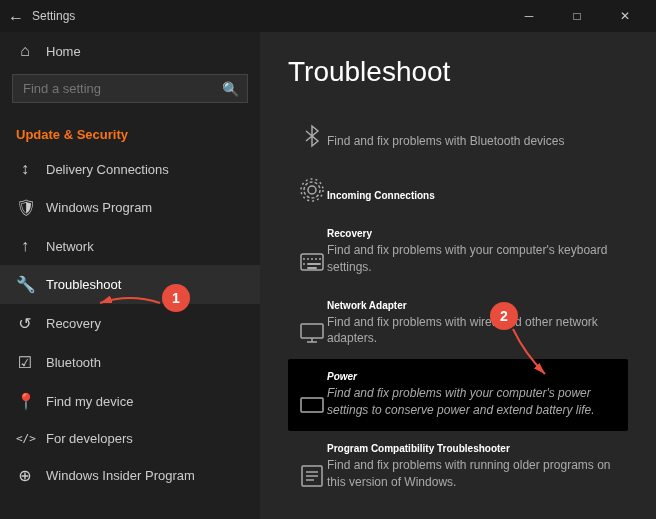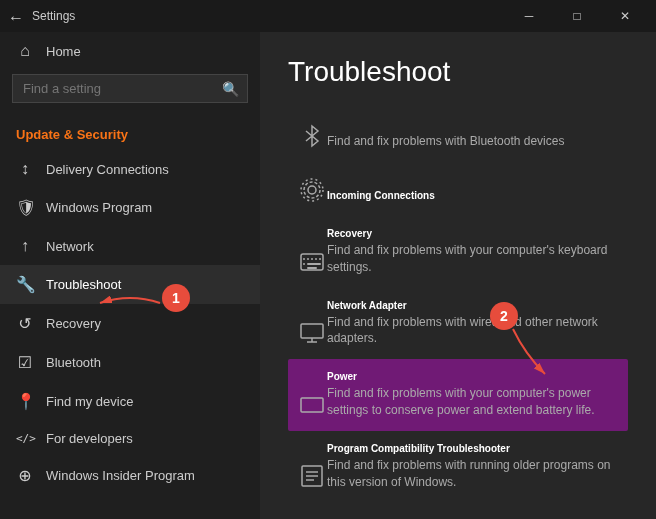--- a/index.html
+++ b/index.html
@@ -125,21 +125,22 @@
     }
     .troubleshoot-item {
       display: flex;
       align-items: flex-end;
       gap: 1px;
       padding: 12px 10px;
       border-radius: 2px;
       cursor: pointer;
     }
     .troubleshoot-item.active {
-      background: #701a75;
+      background: #000000;
+      font-style: italic;
     }
     .troubleshoot-item .item-icon {
       width: 28px;
       height: 28px;
       flex-shrink: 0;
       display: flex;
       align-items: center;
       justify-content: center;
       font-size: 20px;
       margin-top: 2px;

